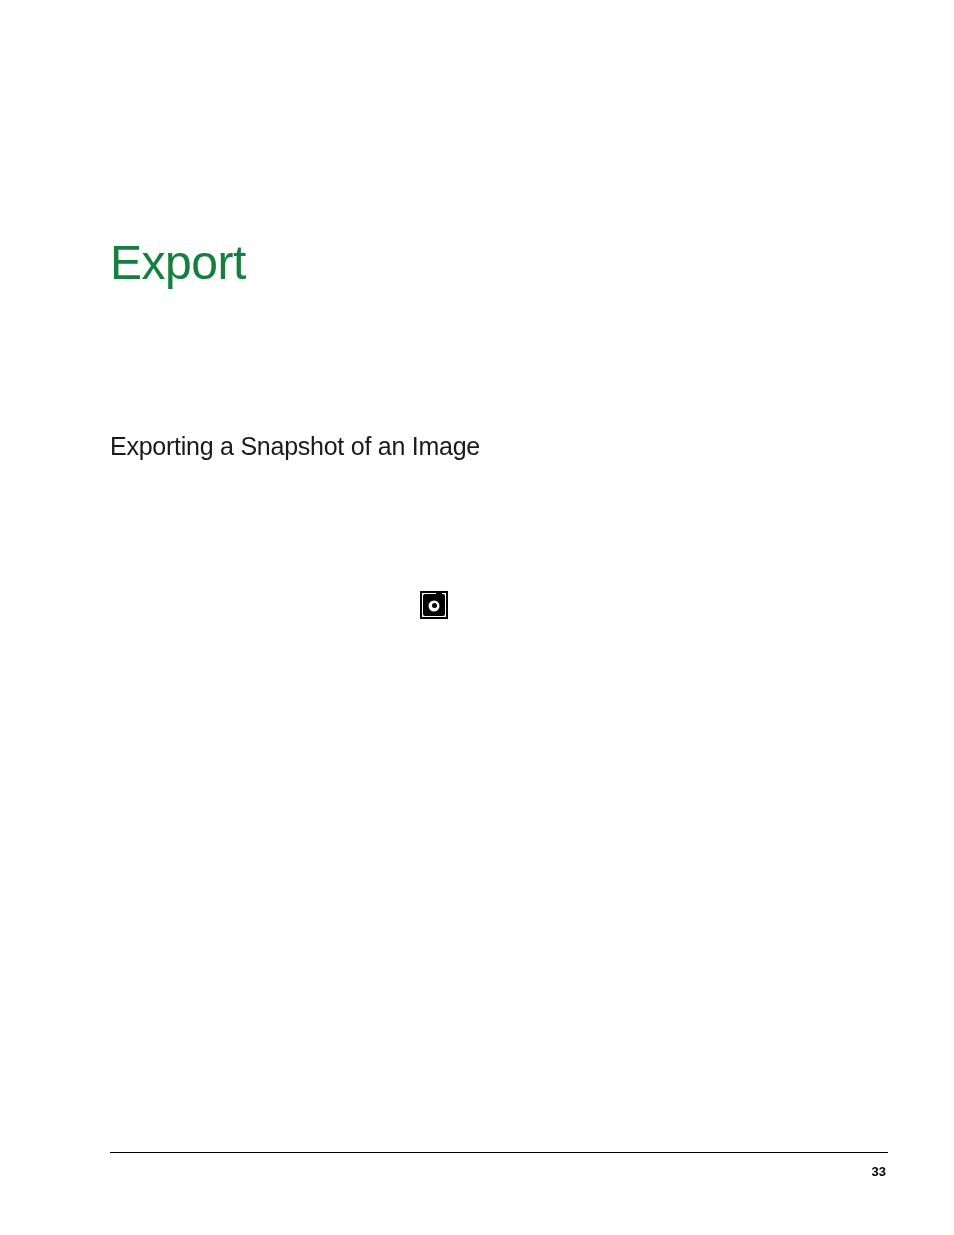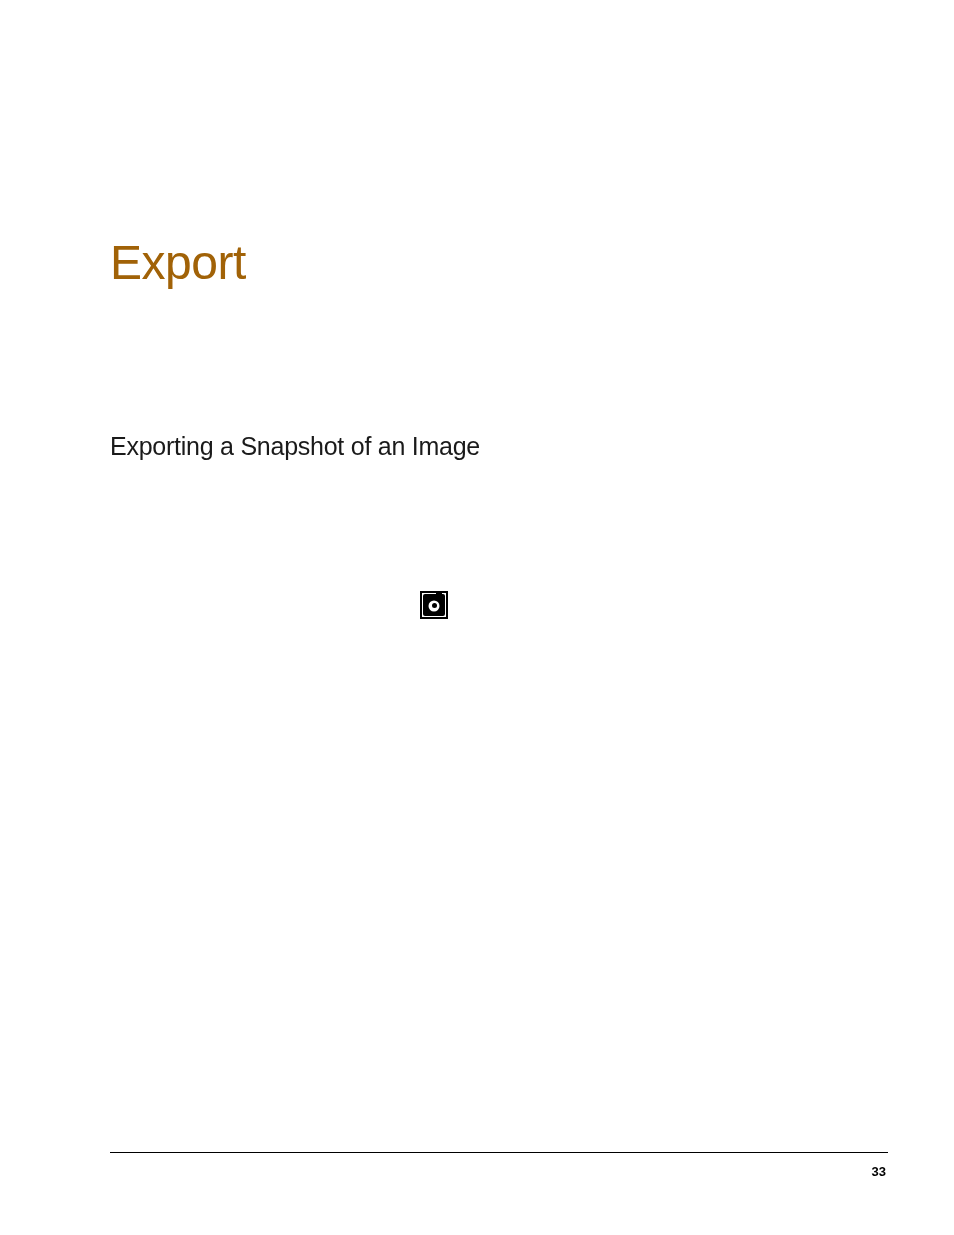--- a/index.html
+++ b/index.html
@@ -15,21 +15,21 @@
     position: relative;
     width: 100%;
     height: 100%;
     padding-left: 110px;
     padding-right: 100px;
     padding-top: 238px;
   }
   .chapter-title {
     font-size: 48px;
     font-weight: 400;
-    color: #a16207;
+    color: #15803d;
     letter-spacing: -0.5px;
     margin-bottom: 145px;
     line-height: 1.05;
   }
   .section-title {
     font-size: 25px;
     font-weight: 400;
     color: #1a1a1a;
     letter-spacing: -0.25px;
     line-height: 1.1;

